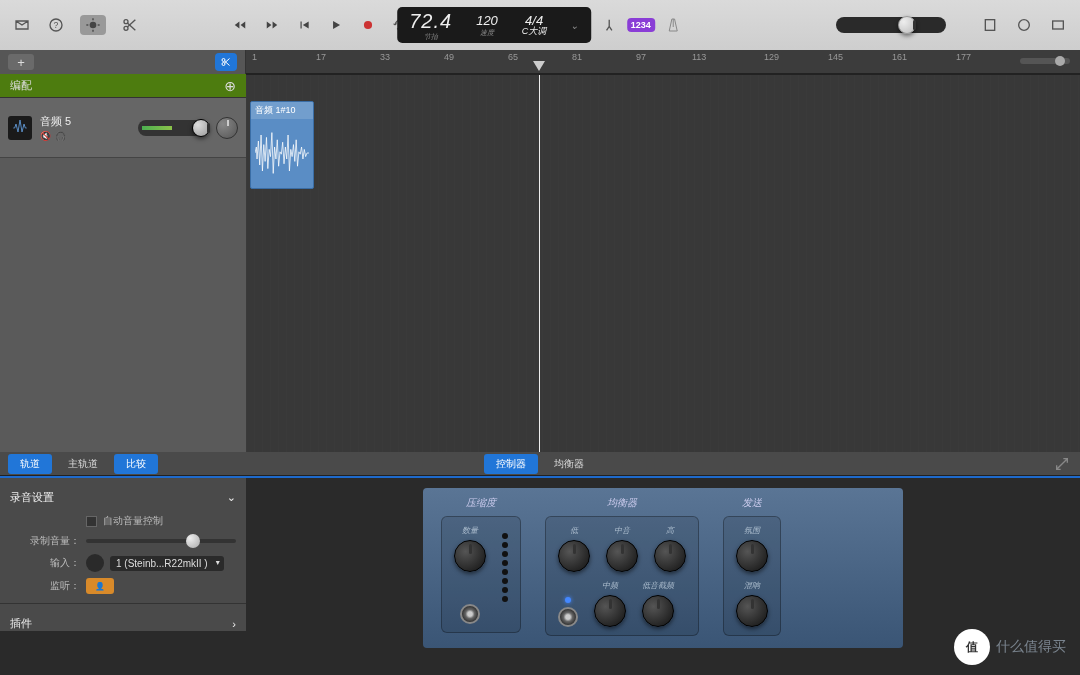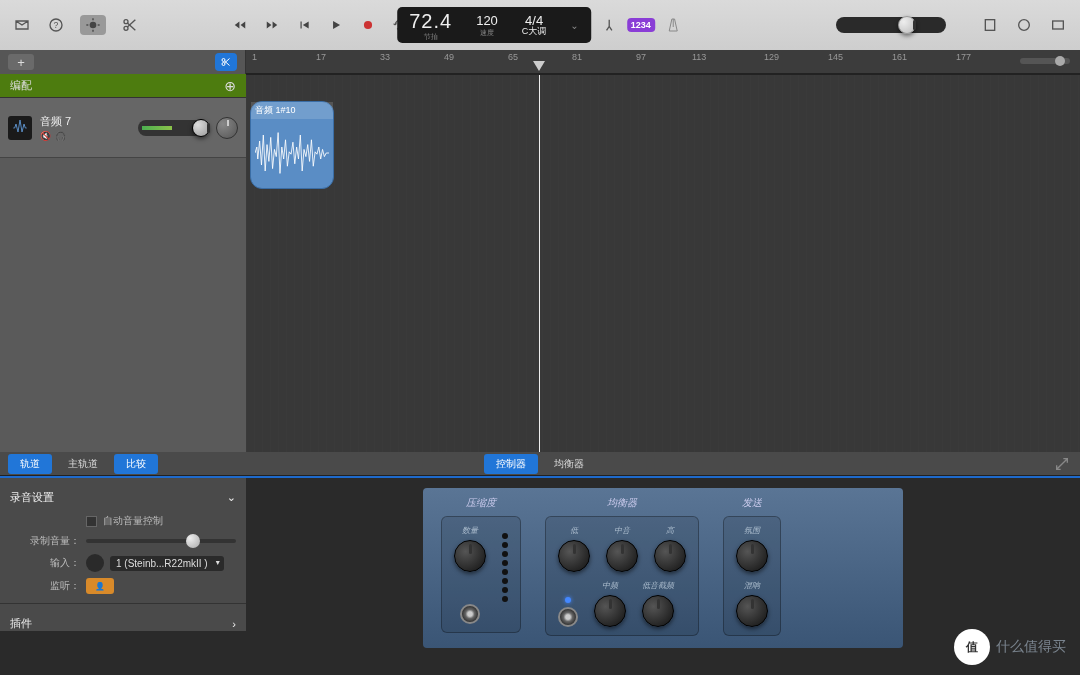--- a/index.html
+++ b/index.html
@@ -6,21 +6,21 @@
 body { width: 1080px; height: 675px; background: #2a2a2a; overflow: hidden; color: #ccc; font-size: 11px; position: relative; }
 
 
 .toolbar { height: 50px; background: linear-gradient(#dadada,#cecece); display: flex; align-items: center; padding: 0 12px; gap: 10px; position: relative; }
 .toolbar .left-group, .toolbar .right-group { display: flex; align-items: center; gap: 14px; }
 .toolbar .center-group { position: absolute; left: 50%; transform: translateX(-50%); display: flex; align-items: center; gap: 8px; }
 .tb-btn { width: 20px; height: 20px; display: flex; align-items: center; justify-content: center; color: #555; }
 .tb-btn svg { width: 16px; height: 16px; fill: #555; }
 .transport { display: flex; align-items: center; gap: 12px; margin-left: 80px; }
 .transport .tb-btn svg { width: 14px; height: 14px; fill: #444; }
-.lcd { background: #1a1a1a; border-radius: 5px; height: 36px; display: flex; align-items: center; padding: 0 12px; gap: 24px; color: #eee; }
+.lcd { background: #1a1a1a; border-radius: 5px; height: 36px; display: flex; align-items: center; padding: 0 12px; gap: 24px; color: #eee; font-style: italic; }
 .lcd-main { font-size: 20px; font-weight: 300; letter-spacing: 1px; }
 .lcd-col { display: flex; flex-direction: column; align-items: center; line-height: 1; }
 .lcd-label { font-size: 7px; color: #888; margin-top: 2px; }
 .lcd-val { font-size: 13px; }
 .lcd-arrow { display:flex; align-items:center; color:#888; font-size:10px; }
 .badge-1234 { background: #8a3dd6; color: white; border-radius: 4px; padding: 2px 4px; font-size: 9px; font-weight: bold; }
 .master-vol { width: 110px; height: 16px; background: #2a2a2a; border-radius: 8px; position: relative; margin: 0 20px; }
 .master-vol .knob { position: absolute; left: 62px; top: -1px; width: 18px; height: 18px; background: radial-gradient(circle at 30% 30%,#eee,#bbb); border-radius: 50%; border:1px solid #999; }
 .subbar-left { width: 246px; display: flex; align-items: center; padding: 0 8px; justify-content: space-between; border-right:1px solid #333; }
 .add-btn { background: #6a6a6a; color: #ddd; border-radius: 3px; width: 26px; height: 16px; display: flex; align-items: center; justify-content: center; font-size: 13px; }
@@ -44,21 +44,21 @@
 .track-controls span { font-size: 9px; color: #aaa; }
 .vol-meter { width: 70px; height: 16px; background: #333; border-radius: 8px; position: relative; }
 .vol-meter .fill { position: absolute; left: 4px; top: 6px; width: 30px; height: 4px; background: linear-gradient(90deg,#4caf50,#8bc34a); }
 .vol-meter .knob { position: absolute; left: 54px; top: -1px; width: 18px; height: 18px; background: radial-gradient(circle at 30% 30%,#ddd,#999); border-radius: 50%; }
 .pan-knob { width: 22px; height: 22px; border-radius: 50%; background: radial-gradient(circle at 30% 30%,#888,#555); border: 1px solid #333; position:relative; }
 .pan-knob::after{content:''; position:absolute; left:10px; top:2px; width:2px; height:6px; background:#ccc;}
 
 .timeline { flex: 1; position: relative; background: repeating-linear-gradient(90deg,#3a3a3a 0,#3a3a3a 1px,#383838 1px,#383838 8px); border-top:1px solid #222; }
 .playhead { position: absolute; left: 293px; top: 0; bottom: 0; width: 1px; background: #eee; }
 .playhead::before { content:''; position:absolute; top:-14px; left:-6px; width:0; height:0; border-left:6px solid transparent; border-right:6px solid transparent; border-top:10px solid #ccc; }
-.region { position: absolute; left: 4px; top: 26px; width: 84px; height: 88px; background: #5a8dc5; border: 1px solid #3a6da5; border-radius: 12px; }
+.region { position: absolute; left: 4px; top: 26px; width: 64px; height: 88px; background: #5a8dc5; border: 1px solid #3a6da5; border-radius: 2px; }
 .region-label { background: rgba(255,255,255,0.15); font-size: 9px; padding: 2px 4px; color: #fff; }
 .waveform { padding: 4px; height: calc(100% - 18px); display:flex; align-items:center; }
 .waveform svg { width: 100%; height: 100%; }
 
 
 .bottom { height: 155px; display: flex; background: #3a3a3a; border-top: 2px solid #1e6acc; }
 .tab-bar { height: 24px; background: #4a4a4a; display: flex; align-items: center; padding: 0 8px; gap: 4px; border-bottom:1px solid #222; position:relative; }
 .tab { padding: 3px 12px; font-size: 10px; color: #ddd; border-radius: 3px; }
 .tab.active { background: #2176d8; color: white; }
 .tab-center { position:absolute; left:50%; transform:translateX(-50%); display:flex; gap:4px; }
@@ -252,21 +252,21 @@
       <span>编配</span>
       <span style="font-size:14px">⊕</span>
     </div>
     <div class="track-row">
       <div class="track-icon">
           <svg width="16" height="16" viewBox="0 0 24 24">
             <path d="M2 12h2l2-6 3 12 3-18 3 18 3-12 2 6h2" stroke="#5a8dc5" fill="none" stroke-width="1.5"></path>
           </svg>
         </div>
       <div class="track-info">
-        <div class="track-name">音频 7</div>
+        <div class="track-name">音频 5</div>
         <div class="track-controls">
           <span>🔇</span>
           <span>🎧</span>
         </div>
       </div>
       <div class="vol-meter">
           <div class="fill"></div>
           <div class="knob"></div>
         </div>
       <div class="pan-knob"></div>

